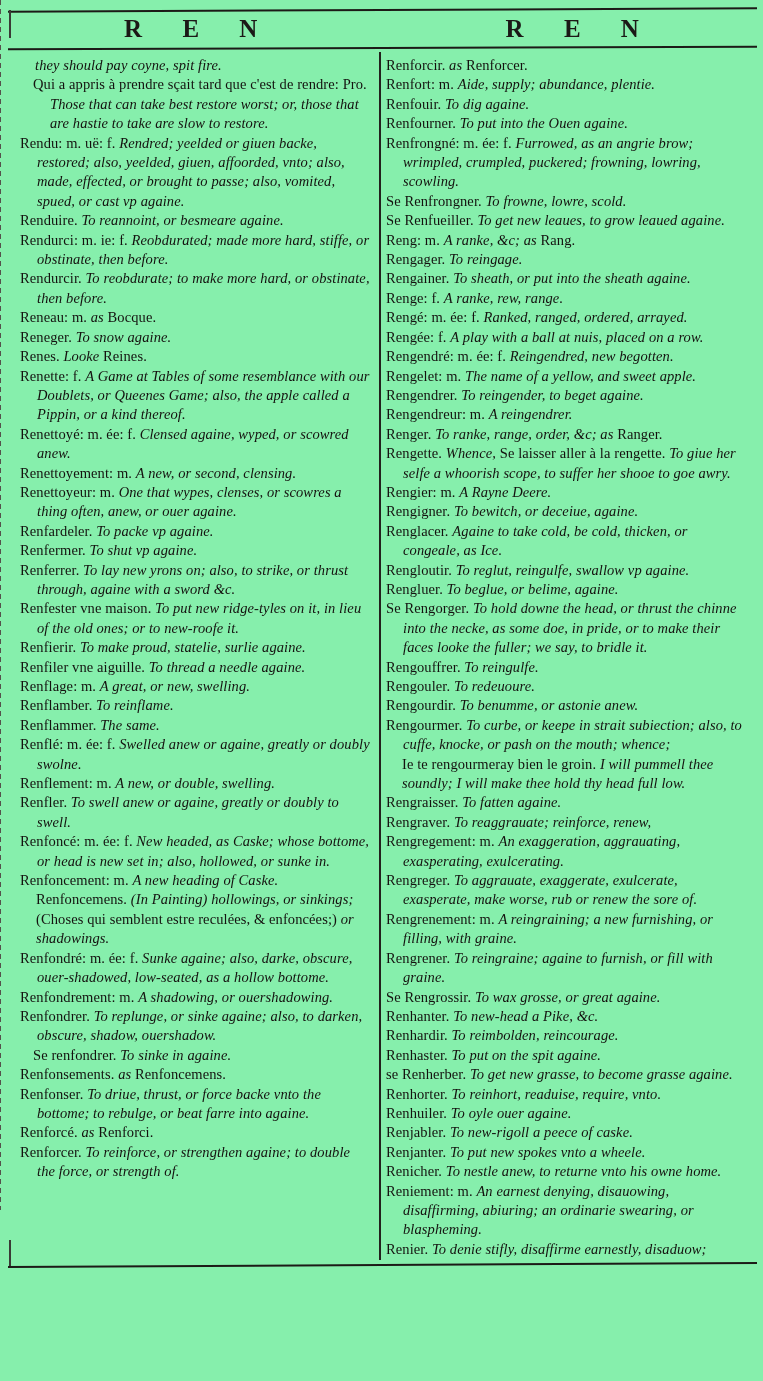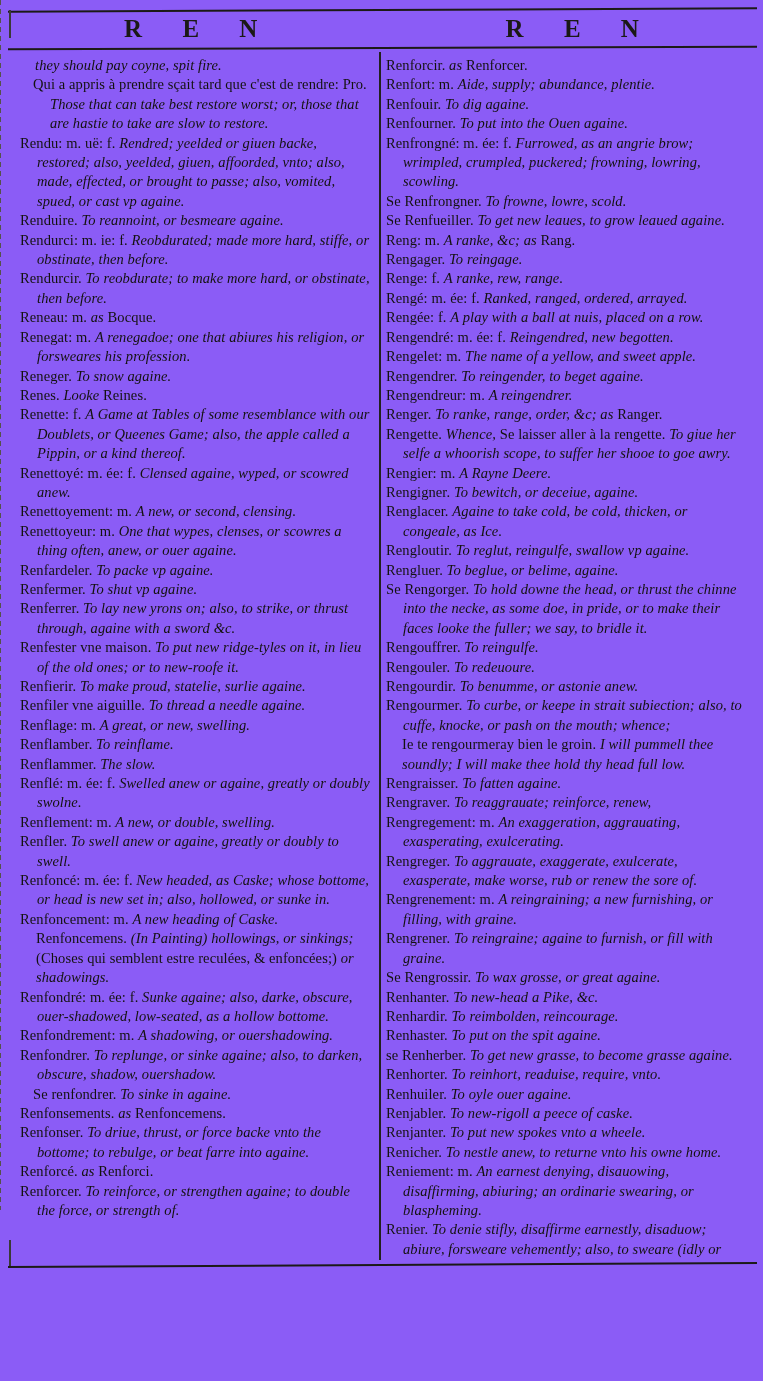--- a/index.html
+++ b/index.html
@@ -1,19 +1,19 @@
 <!DOCTYPE html>
 <html><head>
 <meta charset="utf-8">
 <style>
   html,body{margin:0;padding:0;background:#e9e7e1;}
   .page{
     position:relative;
     width:763px;height:1381px;
-    background:#8b5cf6;
+    background:#86efac;
     font-family:"Liberation Serif","DejaVu Serif",serif;
     color:#14120f;
     overflow:hidden;
   }
   .rule{position:absolute;left:8px;right:6px;height:2px;background:#1c1a17;}
   .rule.top1{top:9px;transform:rotate(-0.25deg);}
   .rule.top2{top:47px;transform:rotate(-0.2deg);}
   .rule.bottom{top:1264px;transform:rotate(-0.3deg);}
   .edge-tick{position:absolute;width:2px;background:#3a3a36;}
   .edge-left-top{left:9px;top:10px;height:28px;}
@@ -70,36 +70,35 @@
 
   <div class="columns">
     <div class="col left">
         <div class="entry cont"><span class="it">they should pay coyne, spit fire.</span></div>
         <div class="entry i1"><span class="ro">Qui a appris à prendre sçait tard que c'est de rendre: Pro. </span><span class="it">Those that can take best restore worst; or, those that are hastie to take are slow to restore.</span></div>
         <div class="entry"><span class="ro">Rendu: m. uë: f. </span><span class="it">Rendred; yeelded or giuen backe, restored; also, yeelded, giuen, affoorded, vnto; also, made, effected, or brought to passe; also, vomited, spued, or cast vp againe.</span></div>
         <div class="entry"><span class="ro">Renduire. </span><span class="it">To reannoint, or besmeare againe.</span></div>
         <div class="entry"><span class="ro">Rendurci: m. ie: f. </span><span class="it">Reobdurated; made more hard, stiffe, or obstinate, then before.</span></div>
         <div class="entry"><span class="ro">Rendurcir. </span><span class="it">To reobdurate; to make more hard, or obstinate, then before.</span></div>
         <div class="entry"><span class="ro">Reneau: m. </span><span class="it">as </span><span class="ro">Bocque.</span></div>
-        <div class="entry"><span class="ro">Renegat: m. </span><span class="it">A renegadoe; one that abiures his religion, or forsweares his profession.</span></div>
         <div class="entry"><span class="ro">Reneger. </span><span class="it">To snow againe.</span></div>
         <div class="entry"><span class="ro">Renes. </span><span class="it">Looke </span><span class="ro">Reines.</span></div>
         <div class="entry"><span class="ro">Renette: f. </span><span class="it">A Game at Tables of some resemblance with our Doublets, or Queenes Game; also, the apple called a Pippin, or a kind thereof.</span></div>
         <div class="entry"><span class="ro">Renettoyé: m. ée: f. </span><span class="it">Clensed againe, wyped, or scowred anew.</span></div>
         <div class="entry"><span class="ro">Renettoyement: m. </span><span class="it">A new, or second, clensing.</span></div>
         <div class="entry"><span class="ro">Renettoyeur: m. </span><span class="it">One that wypes, clenses, or scowres a thing often, anew, or ouer againe.</span></div>
         <div class="entry"><span class="ro">Renfardeler. </span><span class="it">To packe vp againe.</span></div>
         <div class="entry"><span class="ro">Renfermer. </span><span class="it">To shut vp againe.</span></div>
         <div class="entry"><span class="ro">Renferrer. </span><span class="it">To lay new yrons on; also, to strike, or thrust through, againe with a sword &amp;c.</span></div>
         <div class="entry"><span class="ro">Renfester vne maison. </span><span class="it">To put new ridge-tyles on it, in lieu of the old ones; or to new-roofe it.</span></div>
         <div class="entry"><span class="ro">Renfierir. </span><span class="it">To make proud, statelie, surlie againe.</span></div>
         <div class="entry"><span class="ro">Renfiler vne aiguille. </span><span class="it">To thread a needle againe.</span></div>
         <div class="entry"><span class="ro">Renflage: m. </span><span class="it">A great, or new, swelling.</span></div>
         <div class="entry"><span class="ro">Renflamber. </span><span class="it">To reinflame.</span></div>
-        <div class="entry"><span class="ro">Renflammer. </span><span class="it">The slow.</span></div>
+        <div class="entry"><span class="ro">Renflammer. </span><span class="it">The same.</span></div>
         <div class="entry"><span class="ro">Renflé: m. ée: f. </span><span class="it">Swelled anew or againe, greatly or doubly swolne.</span></div>
         <div class="entry"><span class="ro">Renflement: m. </span><span class="it">A new, or double, swelling.</span></div>
         <div class="entry"><span class="ro">Renfler. </span><span class="it">To swell anew or againe, greatly or doubly to swell.</span></div>
         <div class="entry"><span class="ro">Renfoncé: m. ée: f. </span><span class="it">New headed, as Caske; whose bottome, or head is new set in; also, hollowed, or sunke in.</span></div>
         <div class="entry"><span class="ro">Renfoncement: m. </span><span class="it">A new heading of Caske.</span></div>
         <div class="entry blk"><span class="ro">Renfoncemens. </span><span class="it">(In Painting) hollowings, or sinkings; </span><span class="ro">(Choses qui semblent estre reculées, &amp; enfoncées;) </span><span class="it">or shadowings.</span></div>
         <div class="entry"><span class="ro">Renfondré: m. ée: f. </span><span class="it">Sunke againe; also, darke, obscure, ouer-shadowed, low-seated, as a hollow bottome.</span></div>
         <div class="entry"><span class="ro">Renfondrement: m. </span><span class="it">A shadowing, or ouershadowing.</span></div>
         <div class="entry"><span class="ro">Renfondrer. </span><span class="it">To replunge, or sinke againe; also, to darken, obscure, shadow, ouershadow.</span></div>
         <div class="entry i1"><span class="ro">Se renfondrer. </span><span class="it">To sinke in againe.</span></div>
@@ -111,20 +110,21 @@
     <div class="col right">
         <div class="entry"><span class="ro">Renforcir. </span><span class="it">as </span><span class="ro">Renforcer.</span></div>
         <div class="entry"><span class="ro">Renfort: m. </span><span class="it">Aide, supply; abundance, plentie.</span></div>
         <div class="entry"><span class="ro">Renfouir. </span><span class="it">To dig againe.</span></div>
         <div class="entry"><span class="ro">Renfourner. </span><span class="it">To put into the Ouen againe.</span></div>
         <div class="entry"><span class="ro">Renfrongné: m. ée: f. </span><span class="it">Furrowed, as an angrie brow; wrimpled, crumpled, puckered; frowning, lowring, scowling.</span></div>
         <div class="entry"><span class="ro">Se Renfrongner. </span><span class="it">To frowne, lowre, scold.</span></div>
         <div class="entry"><span class="ro">Se Renfueiller. </span><span class="it">To get new leaues, to grow leaued againe.</span></div>
         <div class="entry"><span class="ro">Reng: m. </span><span class="it">A ranke, &amp;c; as </span><span class="ro">Rang.</span></div>
         <div class="entry"><span class="ro">Rengager. </span><span class="it">To reingage.</span></div>
+        <div class="entry"><span class="ro">Rengainer. </span><span class="it">To sheath, or put into the sheath againe.</span></div>
         <div class="entry"><span class="ro">Renge: f. </span><span class="it">A ranke, rew, range.</span></div>
         <div class="entry"><span class="ro">Rengé: m. ée: f. </span><span class="it">Ranked, ranged, ordered, arrayed.</span></div>
         <div class="entry"><span class="ro">Rengée: f. </span><span class="it">A play with a ball at nuis, placed on a row.</span></div>
         <div class="entry"><span class="ro">Rengendré: m. ée: f. </span><span class="it">Reingendred, new begotten.</span></div>
         <div class="entry"><span class="ro">Rengelet: m. </span><span class="it">The name of a yellow, and sweet apple.</span></div>
         <div class="entry"><span class="ro">Rengendrer. </span><span class="it">To reingender, to beget againe.</span></div>
         <div class="entry"><span class="ro">Rengendreur: m. </span><span class="it">A reingendrer.</span></div>
         <div class="entry"><span class="ro">Renger. </span><span class="it">To ranke, range, order, &amp;c; as </span><span class="ro">Ranger.</span></div>
         <div class="entry"><span class="ro">Rengette. </span><span class="it">Whence, </span><span class="ro">Se laisser aller à la rengette. </span><span class="it">To giue her selfe a whoorish scope, to suffer her shooe to goe awry.</span></div>
         <div class="entry"><span class="ro">Rengier: m. </span><span class="it">A Rayne Deere.</span></div>

